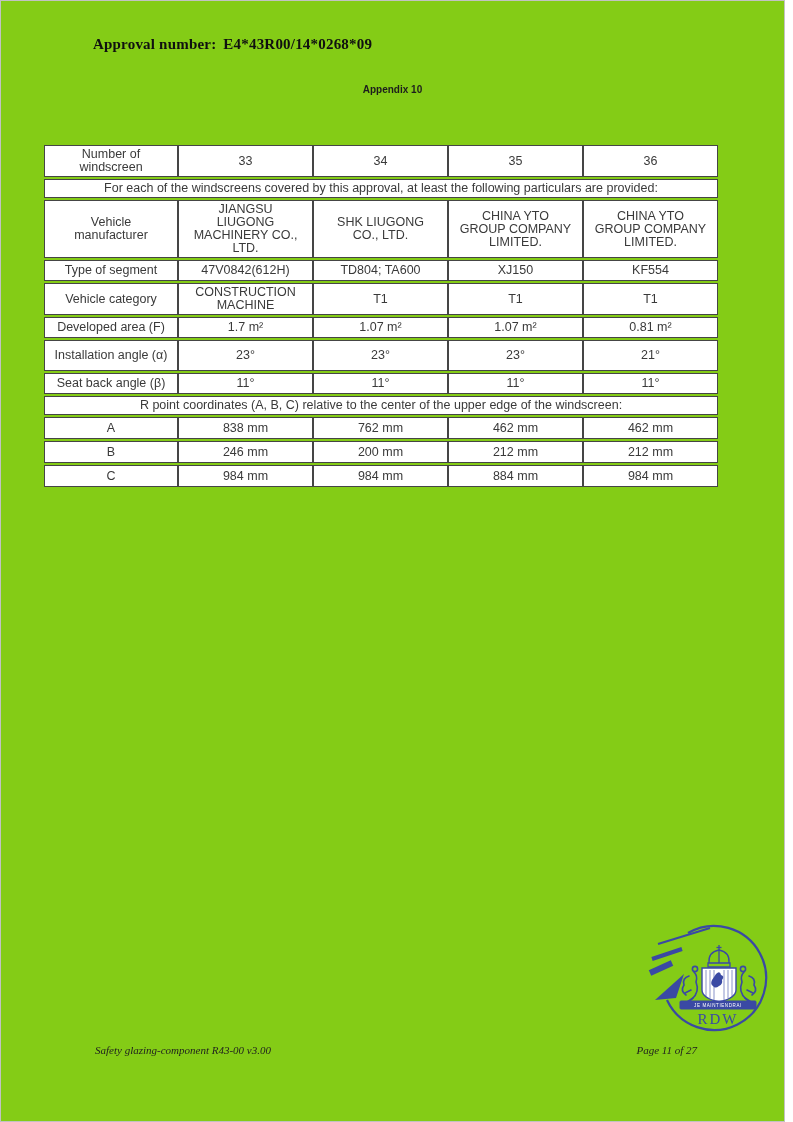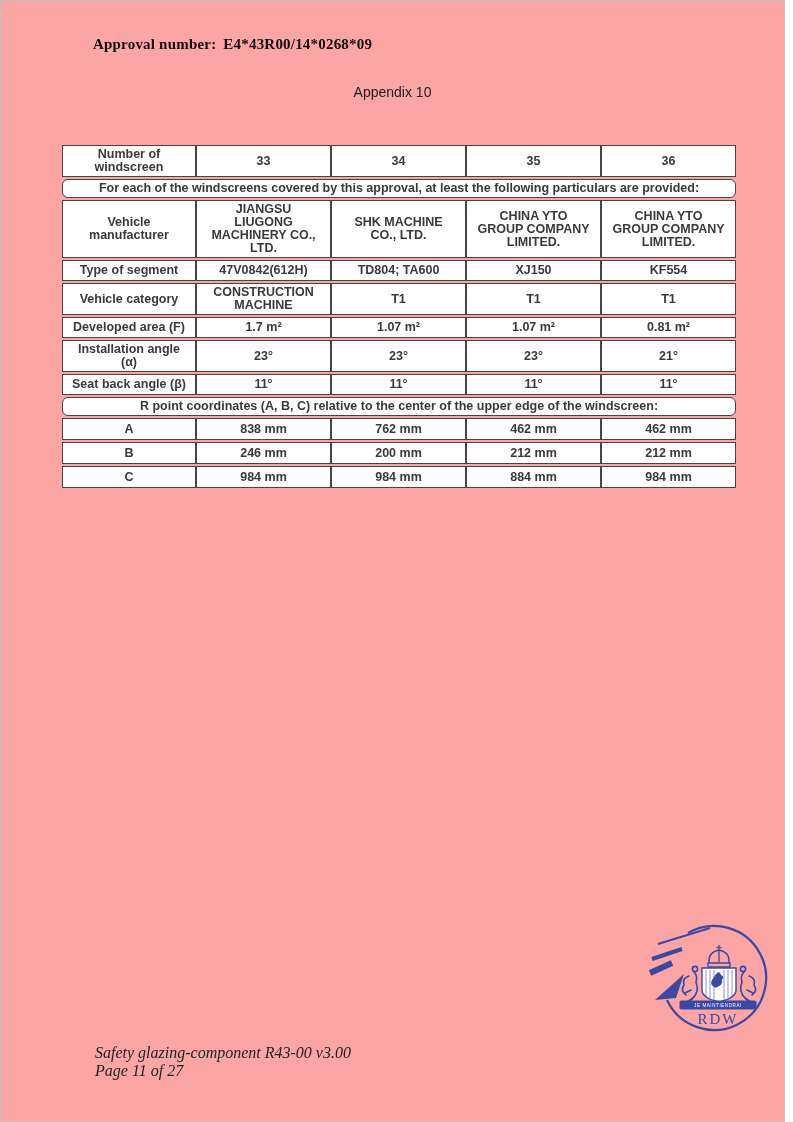--- a/index.html
+++ b/index.html
@@ -1,69 +1,69 @@
 <!DOCTYPE html>
 <html><head>
 <meta charset="utf-8">
 <style>
   html,body{margin:0;padding:0;background:#ffffff;}
   .page{
     position:relative;
     width:785px;height:1122px;
-    background:#fca5a5;
+    background:#84cc16;
     box-shadow: inset 0 0 0 1px #c2c2c2;
     font-family:"Liberation Sans", sans-serif;
     overflow:hidden;
   }
   .approval{
     position:absolute;left:93px;top:36px;
     font-family:"Liberation Serif", serif;
     font-weight:bold;font-size:15px;color:#101010;
     letter-spacing:.2px;
   }
   .approval .val{margin-left:7px;}
   .centered-title{
     position:absolute;left:0;width:100%;text-align:center;
-    font-weight:normal;font-size:14px;color:#1d1d1d;
+    font-weight:bold;font-size:10px;color:#1d1d1d;
   }
   .appendix{top:84px;}
   .doc-title{top:116px;}
 
   table.specs{
-    position:absolute;left:62px;top:143px;
+    position:absolute;left:44px;top:143px;
     width:674px;table-layout:fixed;
-    border-collapse:separate;border-spacing:0 2px;font-weight:bold;
+    border-collapse:separate;border-spacing:0 2px;
   }
   table.specs td{
     box-sizing:border-box;
     border:1px solid #454545;
     background:#fff;
     font-size:12.5px;line-height:13px;
     color:#3a3a3a;
     text-align:center;vertical-align:middle;
     padding:2px 9px;
     overflow:hidden;
   }
-  td.note{text-align:left;padding:2px 5px;border-radius:6px;}
+  td.note{text-align:left;padding:2px 5px;}
   tr.rh32 td{height:32px;}
   tr.rh19 td{height:19px;}
   tr.rh21 td{height:21px;}
   tr.rh31 td{height:31px;}
   tr.rh22 td{height:22px;}
   tr.rhman td{height:58px;margin-top:16px;}
 
   .stamp{
     position:absolute;left:648px;top:922px;
     color:#3a49a4;
   }
   .footer{
     position:absolute;top:1044px;left:95px;right:88px;
     display:flex;justify-content:space-between;
     font-family:"Liberation Serif", serif;
-    font-style:italic;font-size:16px;color:#1f1f1f;flex-direction:column;
+    font-style:italic;font-size:11px;color:#1f1f1f;
   }
 </style>
 </head>
 <body>
 
 <div class="page">
 
   <div class="approval">
     <span>Approval number:</span><span class="val">E4*43R00/14*0268*09</span>
   </div>
@@ -85,21 +85,21 @@
         <td>34</td>
         <td>35</td>
         <td>36</td>
       </tr>
       <tr class="rh19">
         <td class="note" colspan="5">For each of the windscreens covered by this approval, at least the following particulars are provided:</td>
       </tr>
       <tr class="rhman">
         <td>Vehicle manufacturer</td>
         <td>JIANGSU LIUGONG MACHINERY CO., LTD.</td>
-        <td>SHK MACHINE CO., LTD.</td>
+        <td>SHK LIUGONG CO., LTD.</td>
         <td>CHINA YTO GROUP COMPANY LIMITED.</td>
         <td>CHINA YTO GROUP COMPANY LIMITED.</td>
       </tr>
       <tr class="rh21">
         <td>Type of segment</td>
         <td>47V0842(612H)</td>
         <td>TD804; TA600</td>
         <td>XJ150</td>
         <td>KF554</td>
       </tr>

